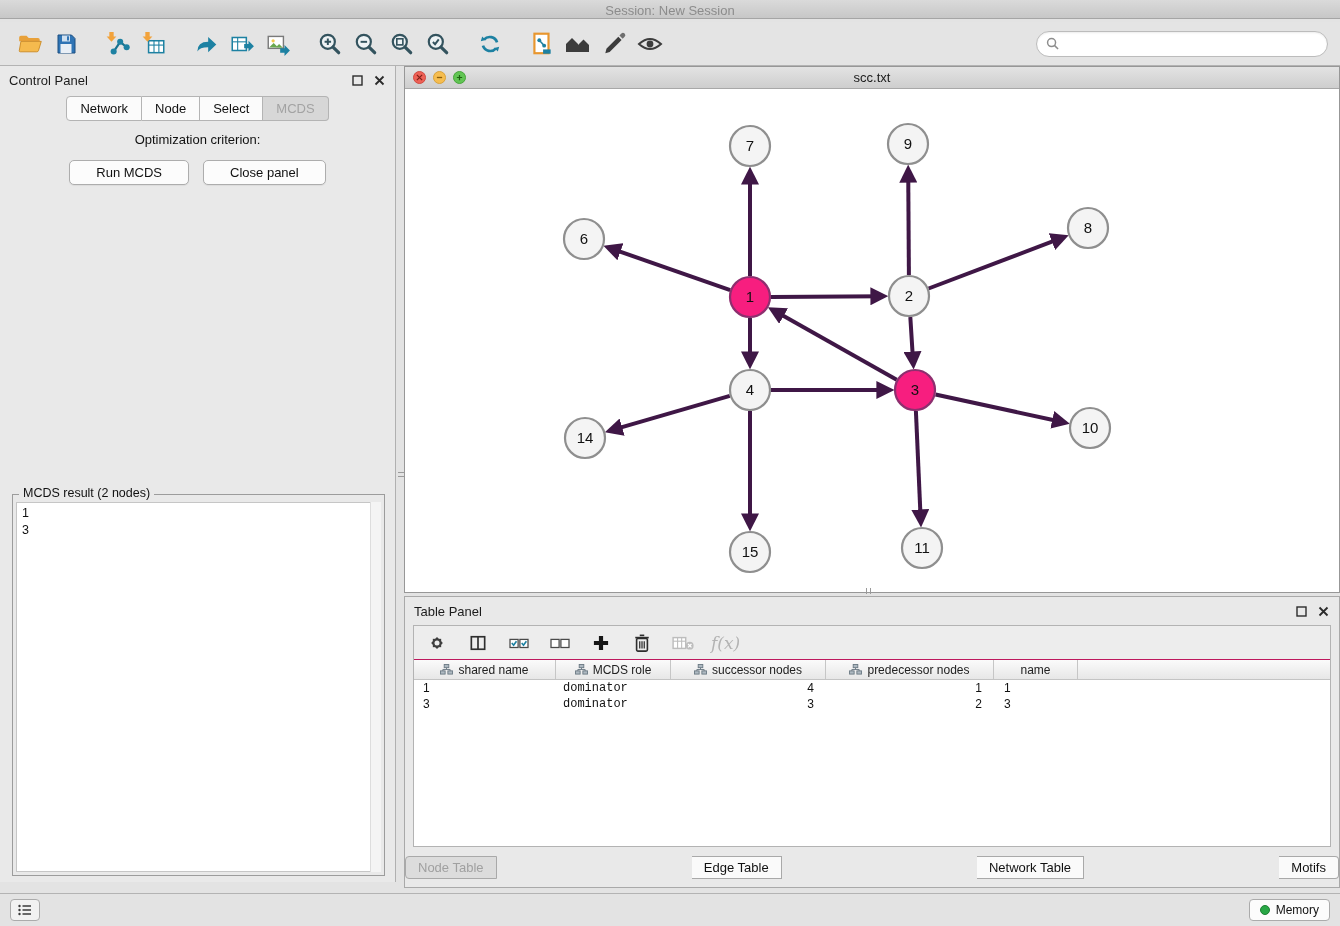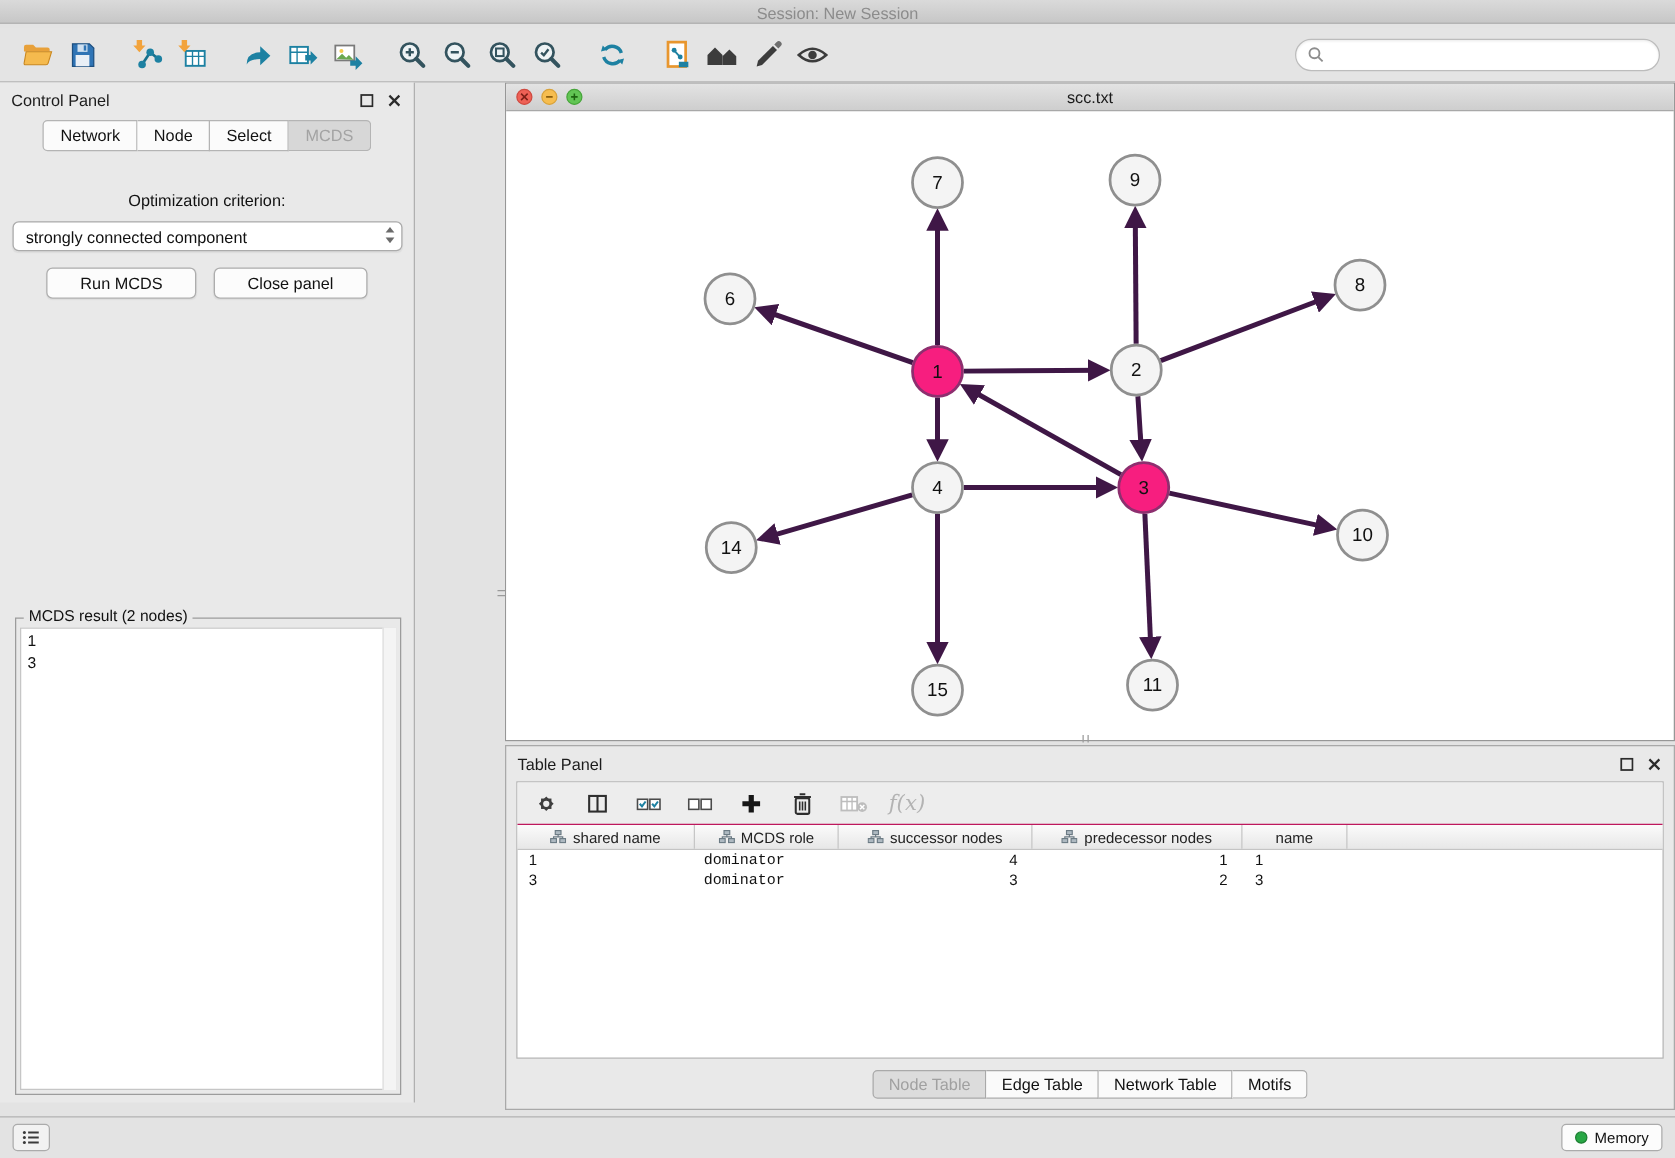--- a/index.html
+++ b/index.html
@@ -19,36 +19,36 @@
   .tbtn { width:36px; height:36px; display:flex; align-items:center; justify-content:center;
     border-radius:5px; cursor:default; }
   .tgap { width:16px; }
   .searchbox { margin-left:auto; width:292px; height:26px; background:#fff;
     border:1px solid #bcbcbc; border-radius:13px; display:flex; align-items:center;
     padding:0 9px; gap:5px; box-shadow:inset 0 1px 2px rgba(0,0,0,.08); }
   .searchbox input { border:none; outline:none; flex:1; font-size:12px; background:transparent;
     font-family:"Liberation Sans",sans-serif; }
 
   
-  .control-panel { position:absolute; left:0; top:66px; width:332px; height:816px;
+  .control-panel { position:absolute; left:0; top:66px; width:396px; height:816px;
     background:#e9e9e9; border-right:1px solid #b0b0b0; }
   .panel-header { height:28px; display:flex; align-items:center; padding:0 9px;
     font-size:13px; color:#1c1c1c; }
   .panel-controls { margin-left:auto; display:flex; gap:9px; align-items:center; }
   .pc-btn { width:13px; height:13px; display:flex; align-items:center; justify-content:center; }
 
   .cp-tabs { display:flex; justify-content:center; margin-top:2px; }
   .cp-tab { font-size:13px; padding:4px 13px; background:#fbfbfb; border:1px solid #b4b4b4;
     border-left:none; color:#111; }
   .cp-tab:first-child { border-left:1px solid #b4b4b4; border-radius:4px 0 0 4px; }
   .cp-tab:last-child  { border-radius:0 4px 4px 0; }
   .cp-tab.active { background:#d7d7d7; color:#a3a3a3; }
 
   .cp-content { text-align:center; }
-  .opt-label { margin-top:32px; font-size:13px; color:#111; }
+  .opt-label { margin-top:11px; font-size:13px; color:#111; }
   .dropdown { width:312px; height:24px; margin:9px auto 0; background:#fff;
     border:1px solid #ababab; border-radius:5px; display:flex; align-items:center;
     padding:0 2px 0 10px; font-size:13px; color:#111; box-shadow:0 1px 1px rgba(0,0,0,.06); }
   .dd-value { flex:1; text-align:left; white-space:nowrap; overflow:hidden; }
   .cp-buttons { margin-top:13px; display:flex; justify-content:center; gap:14px; }
   .btn { background:#fcfcfc; border:1px solid #adadad; border-radius:5px;
     font-size:13px; color:#111; padding:4px 26px; box-shadow:0 1px 1px rgba(0,0,0,.06); }
 
   .result-group { position:absolute; left:12px; right:10px; top:428px; bottom:6px;
     border:1px solid #9c9c9c; background:#e9e9e9; }
@@ -95,21 +95,21 @@
   .th { display:flex; align-items:center; justify-content:center; gap:5px;
     font-size:12px; color:#222; border-right:1px solid #c6c6c6; overflow:hidden; }
   .th.c1{width:142px;} .th.c2{width:115px;} .th.c3{width:155px;} .th.c4{width:168px;} .th.c5{width:84px;}
   .trow { display:flex; height:16px; font-size:12px; color:#111; align-items:center; }
   .td { overflow:hidden; white-space:nowrap; }
   .td.c1{width:142px; padding-left:9px;} .td.c2{width:115px; padding-left:7px;font-family:Liberation Mono, monospace;}
   .td.c3{width:155px; text-align:right; padding-right:12px;}
   .td.c4{width:168px; text-align:right; padding-right:12px;}
   .td.c5{width:84px; padding-left:10px;}
 
-  .tp-tabs { position:absolute; bottom:8px; left:0; right:0; display:flex; justify-content:center; }
+  .tp-tabs { position:absolute; bottom:8px; left:0; right:0; display:flex; justify-content:space-between; }
   .tp-tab { font-size:13px; padding:3px 12px; background:#fafafa; border:1px solid #a9a9a9;
     border-left:none; color:#111; }
   .tp-tab:first-child { border-left:1px solid #a9a9a9; border-radius:4px 0 0 4px; }
   .tp-tab:last-child { border-radius:0 4px 4px 0; }
   .tp-tab.active { background:#dcdcdc; color:#a0a0a0; }
 
   
   .statusbar { position:absolute; bottom:0; left:0; right:0; height:33px;
     background:#e3e3e3; border-top:1px solid #b3b3b3;
     display:flex; align-items:center; padding:0 10px; }
@@ -280,29 +280,20 @@
 
     <div class="cp-tabs">
       <span class="cp-tab">Network</span>
       <span class="cp-tab">Node</span>
       <span class="cp-tab">Select</span>
       <span class="cp-tab active">MCDS</span>
     </div>
 
     <div class="cp-content">
       <div class="opt-label">Optimization criterion:</div>
-      <div class="dropdown">
-        <span class="dd-value">strongly connected component</span>
-        <span>
-          <svg width="14" height="18" viewBox="0 0 14 18">
-            <path d="M7 2.5 L10.5 7 H3.5z" fill="#6b6b6b"></path>
-            <path d="M7 15.5 L3.5 11 H10.5z" fill="#6b6b6b"></path>
-          </svg>
-        </span>
-      </div>
       <div class="cp-buttons">
         <button class="btn">Run MCDS</button>
         <button class="btn">Close panel</button>
       </div>
     </div>
 
     <div class="result-group">
       <span class="result-legend">MCDS result (2 nodes)</span>
       <div class="result-text">
         <div>1</div>

